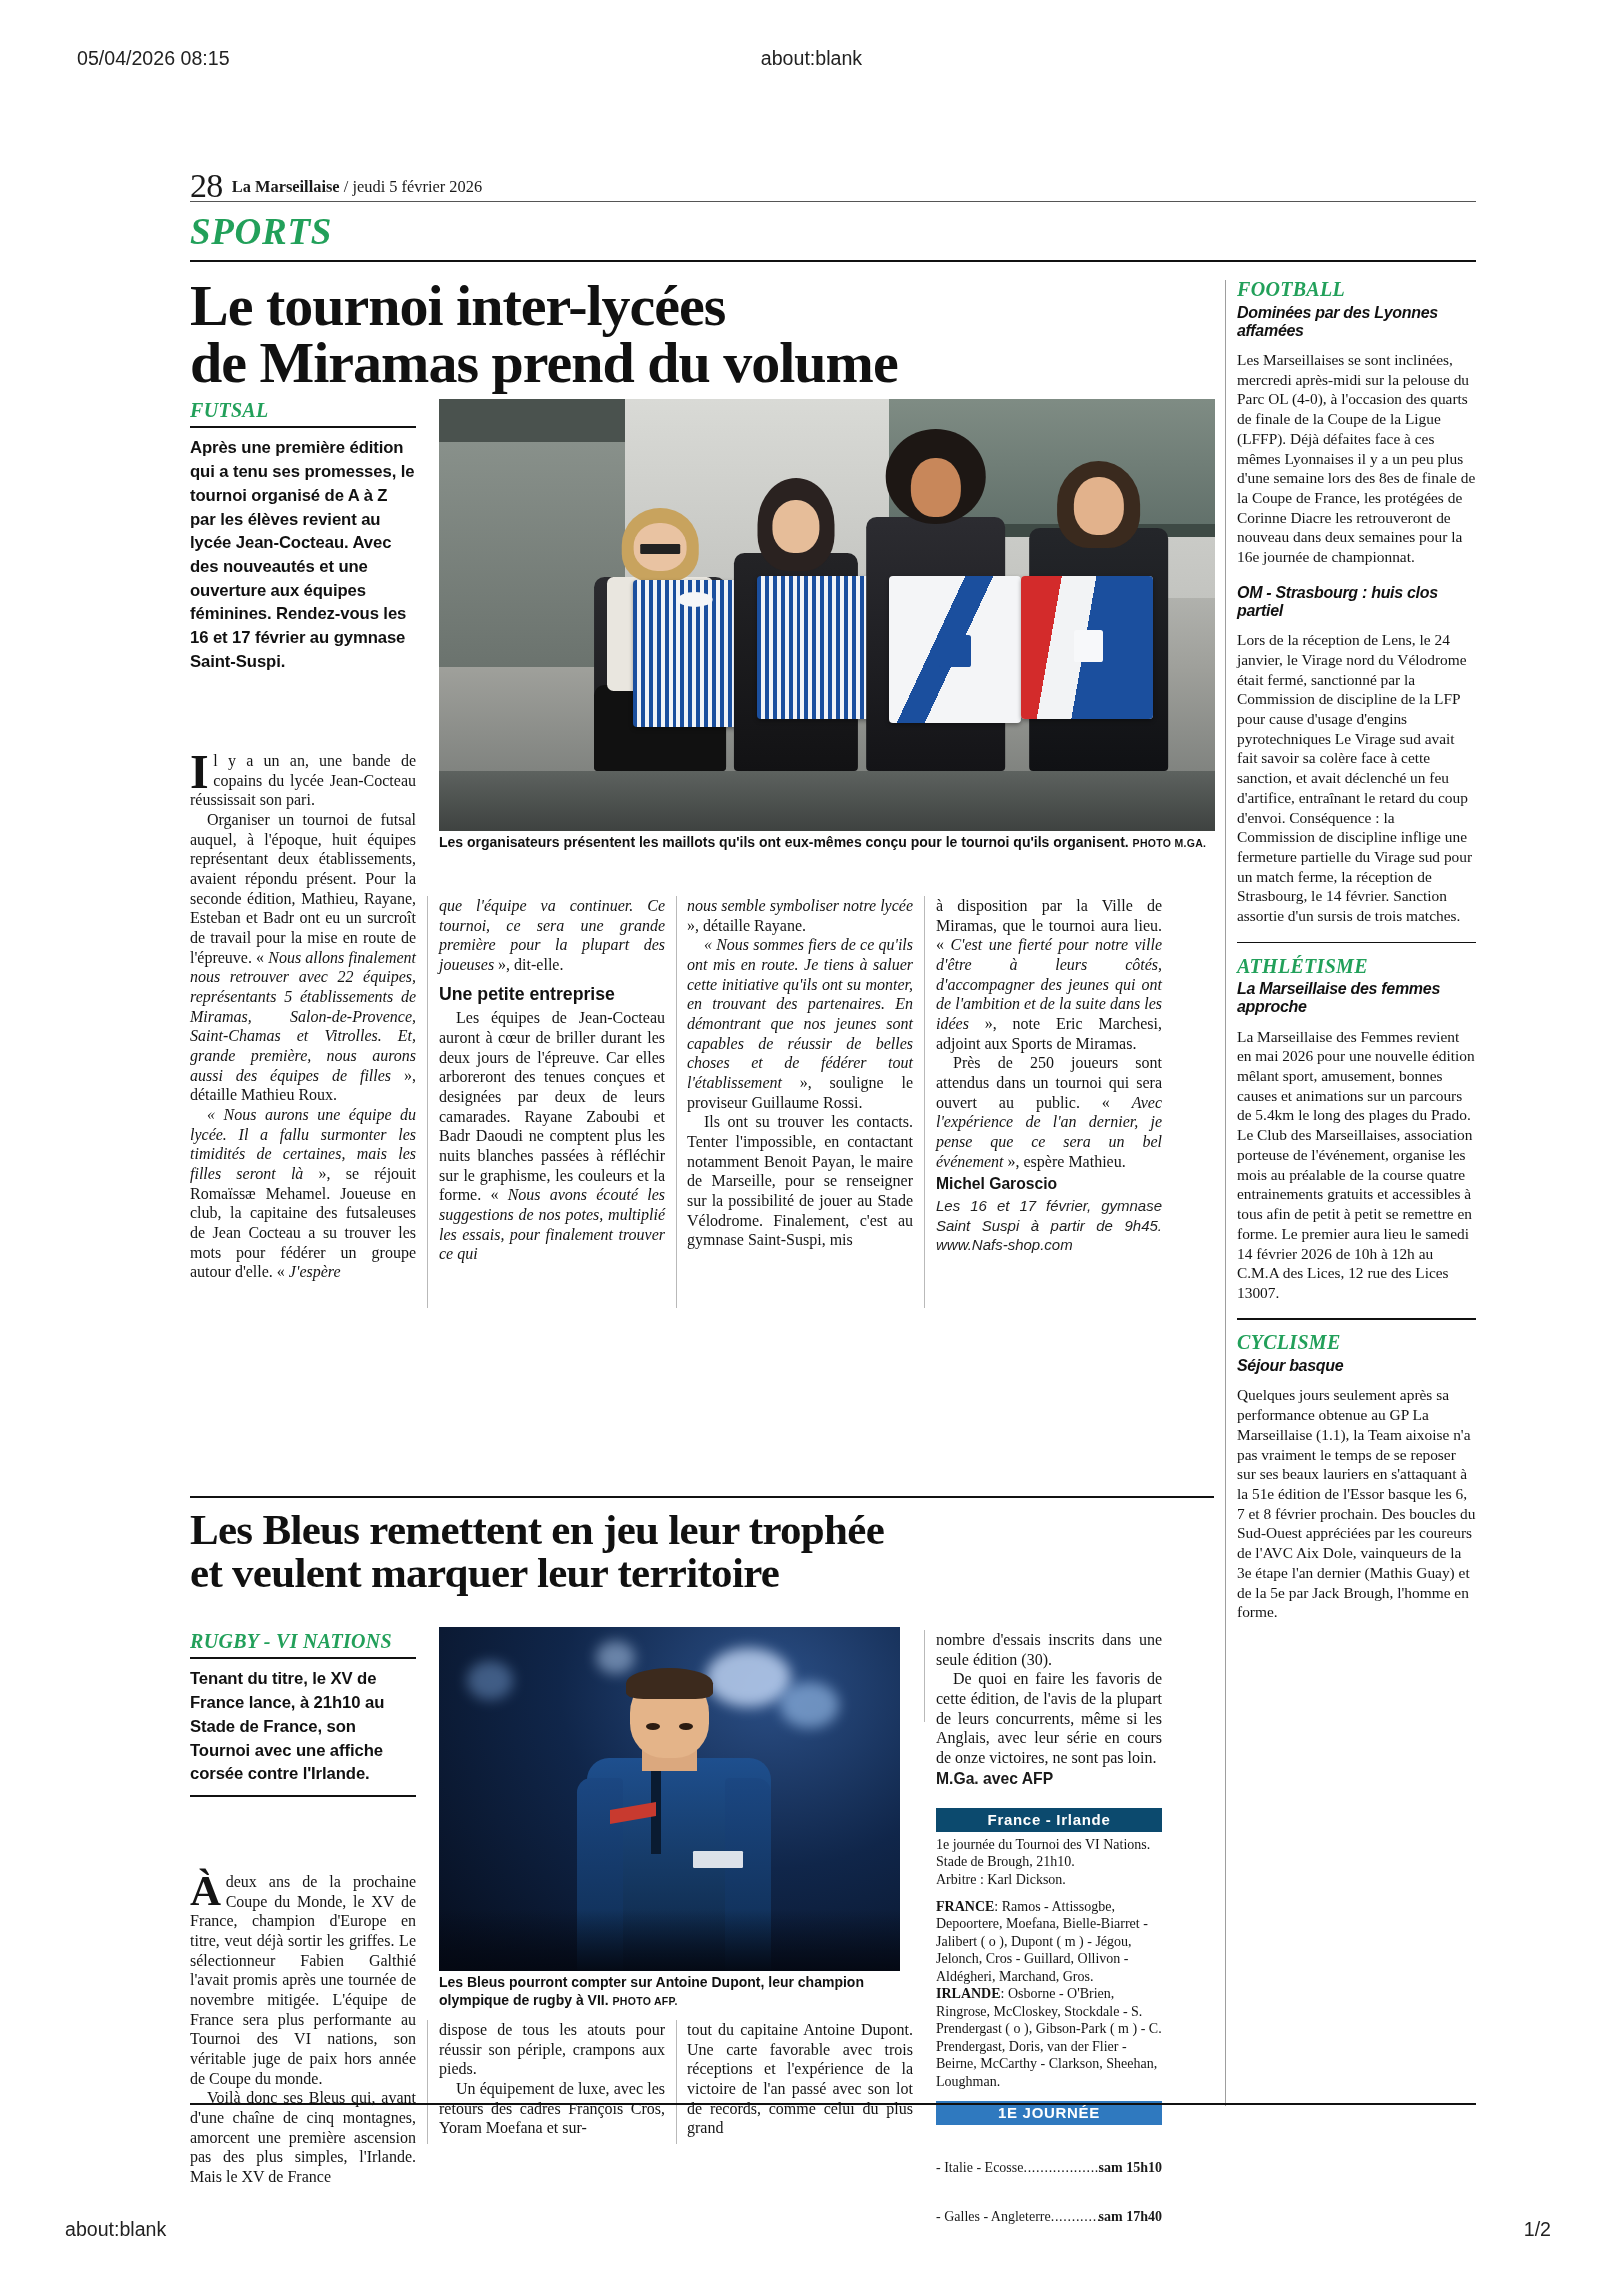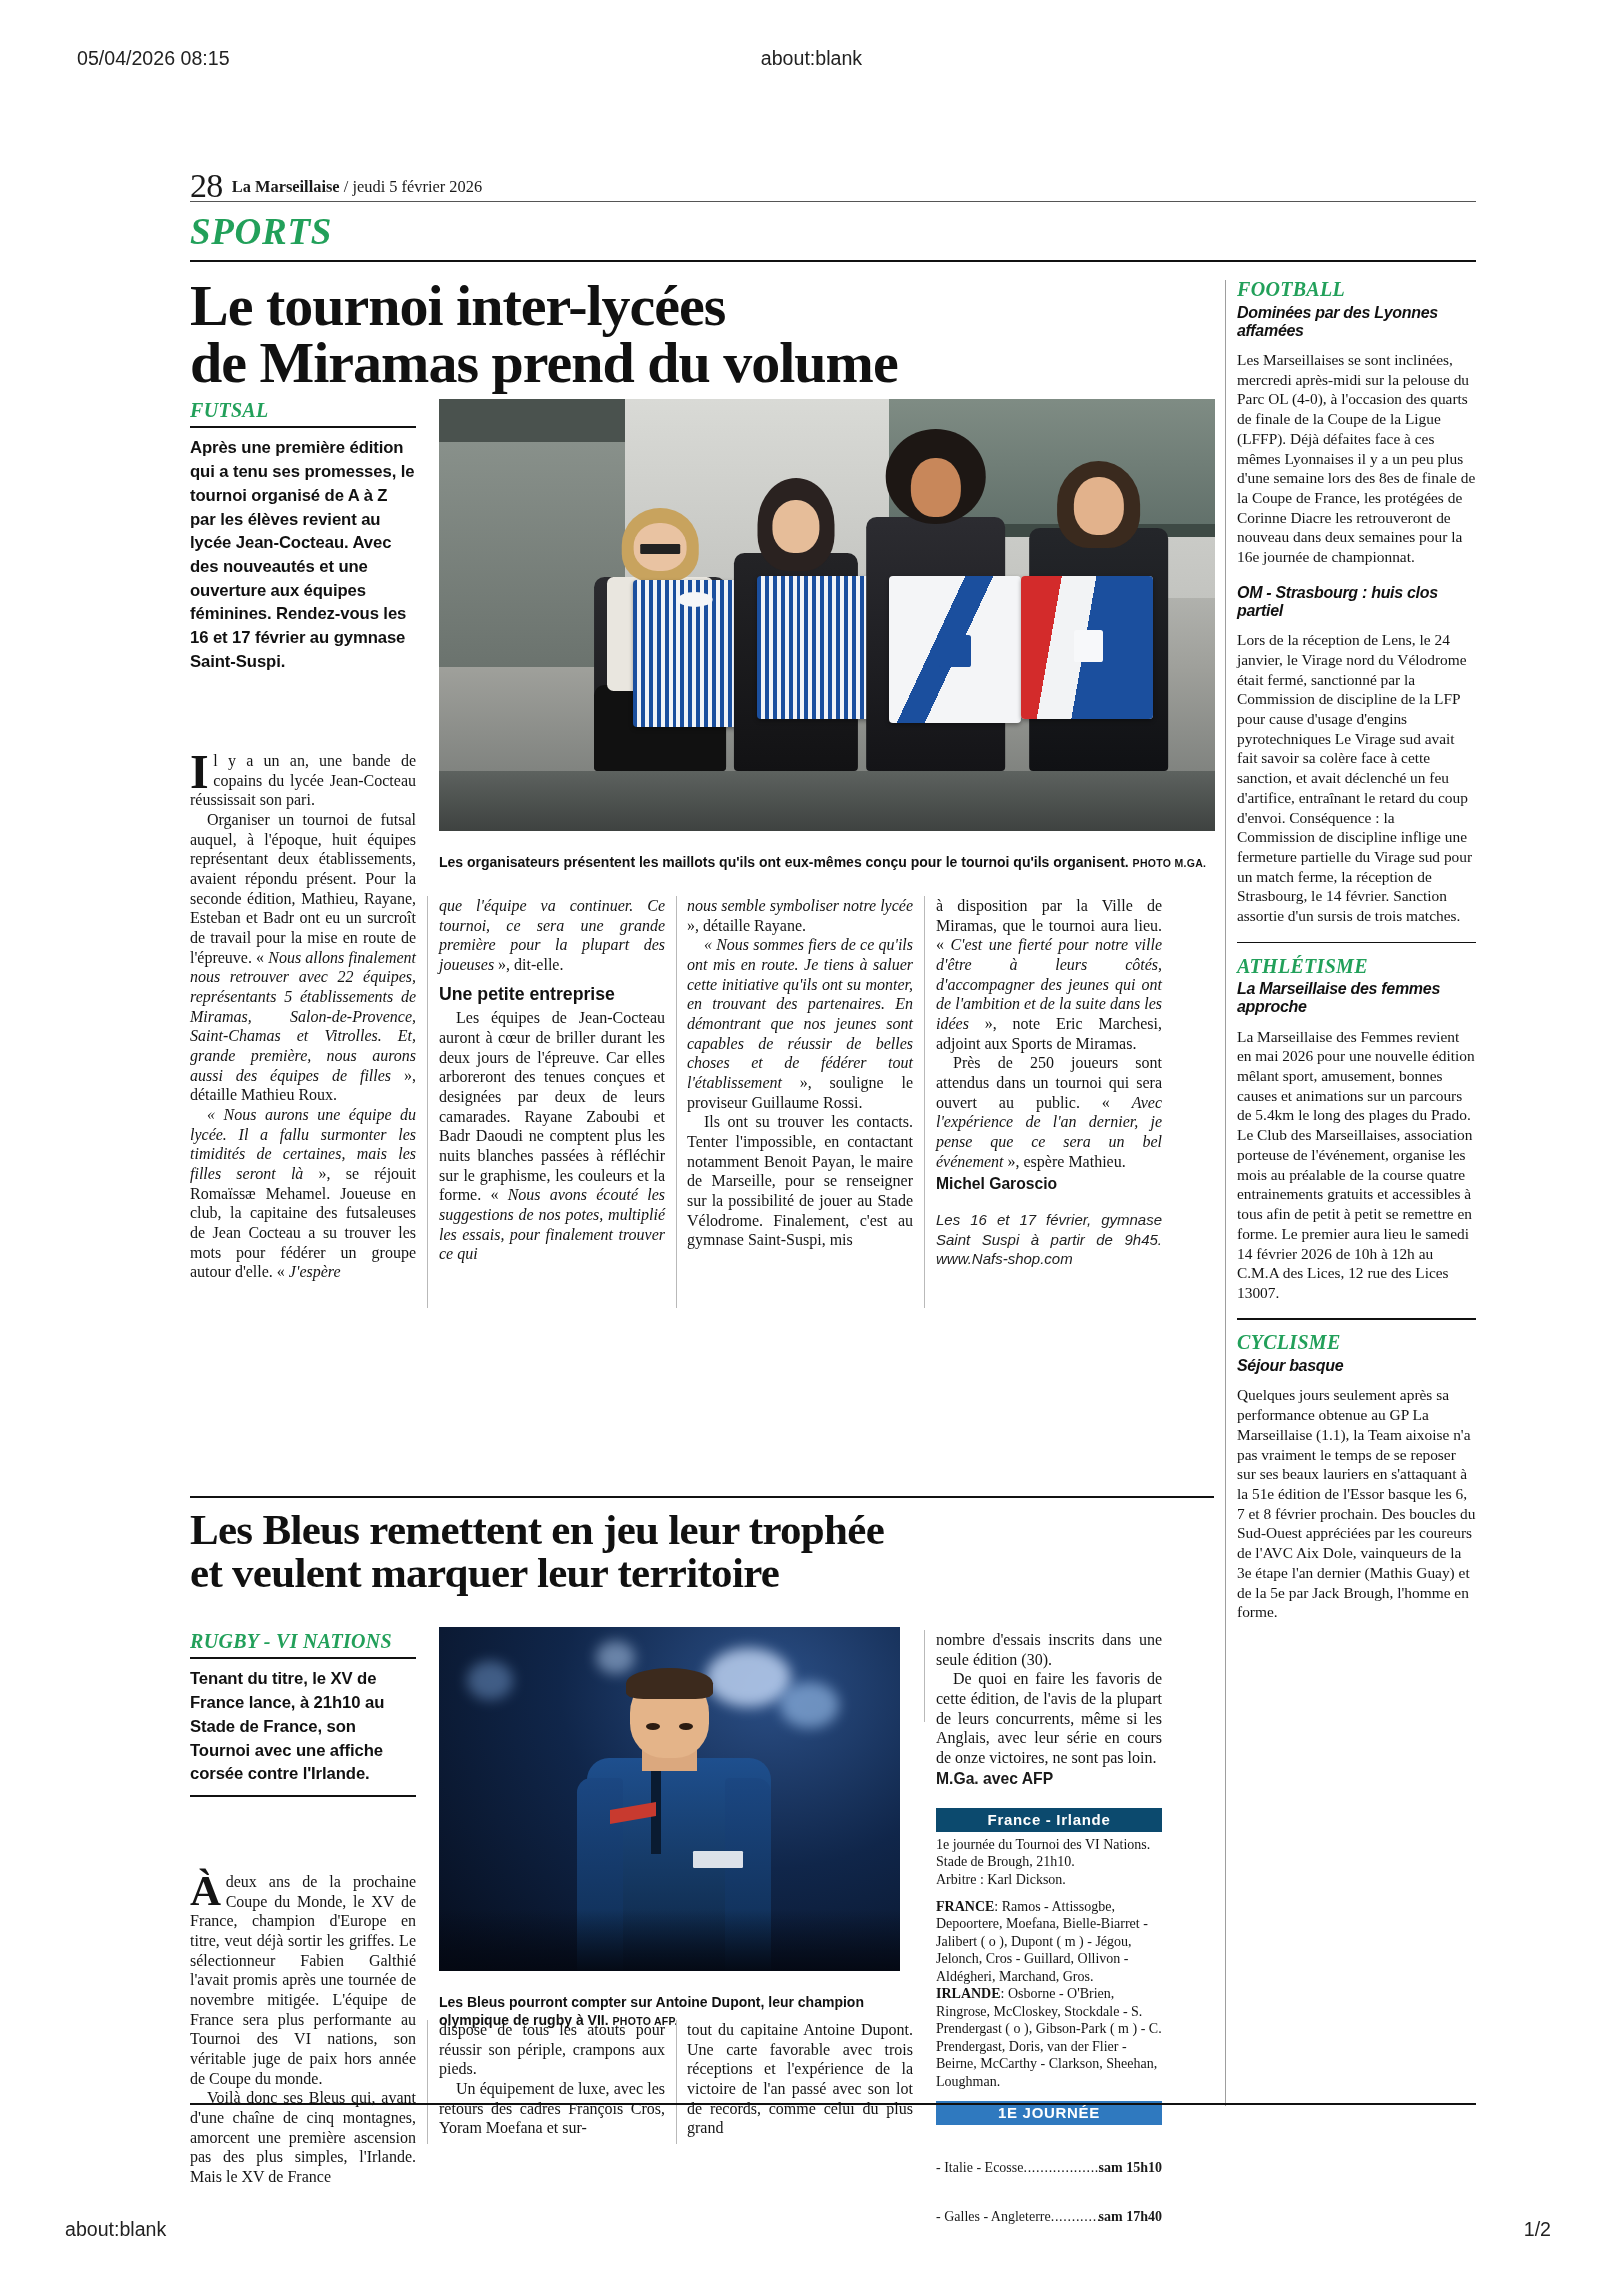--- a/index.html
+++ b/index.html
@@ -49,28 +49,28 @@
     text-align:justify;color:#141414;hyphens:auto;}
   .bodytext p{margin:0;text-indent:17px;}
   .bodytext p.first{text-indent:0;}
   .bodytext i{font-style:italic;}
   .dropcap{float:left;font-family:"Liberation Serif",serif;font-weight:bold;font-size:48px;
     line-height:0.76;margin:2.6px 4.6px 0 0;}
   .subhead{font-family:"Liberation Sans",sans-serif;font-weight:bold;font-size:17.7px;
     margin:9.2px 0 2.6px 0;color:#111;}
   .byline{font-family:"Liberation Sans",sans-serif;font-weight:bold;font-size:15.7px;margin-top:2.6px;}
   .infonote{font-family:"Liberation Sans",sans-serif;font-style:italic;font-size:15px;
-    line-height:1.3;margin-top:17px;color:#222;}
+    line-height:1.3;margin-top:3px;color:#222;}
 
   
   .art1{position:absolute;left:0;top:232px;width:1024px;height:1083px;}
   .col-lead{position:absolute;left:0;top:0;width:226px;}
   .photo1{position:absolute;left:249px;top:0;width:776px;height:432px;overflow:hidden;}
   .cap{font-family:"Liberation Sans",sans-serif;font-weight:bold;font-size:14px;
-    line-height:1.25;margin-top:20px;color:#111;}
+    line-height:1.25;margin-top:0;color:#111;}
   .cap .credit{font-size:10.5px;letter-spacing:0.3px;}
 
   .c1{position:absolute;left:0;top:352px;width:226px;}
   .c2{position:absolute;left:249px;top:497px;width:226px;}
   .c3{position:absolute;left:497px;top:497px;width:226px;}
   .c4{position:absolute;left:746px;top:497px;width:226px;}
 
   
   .vrule{position:absolute;width:0.7px;background:#b9b9b9;}
 

